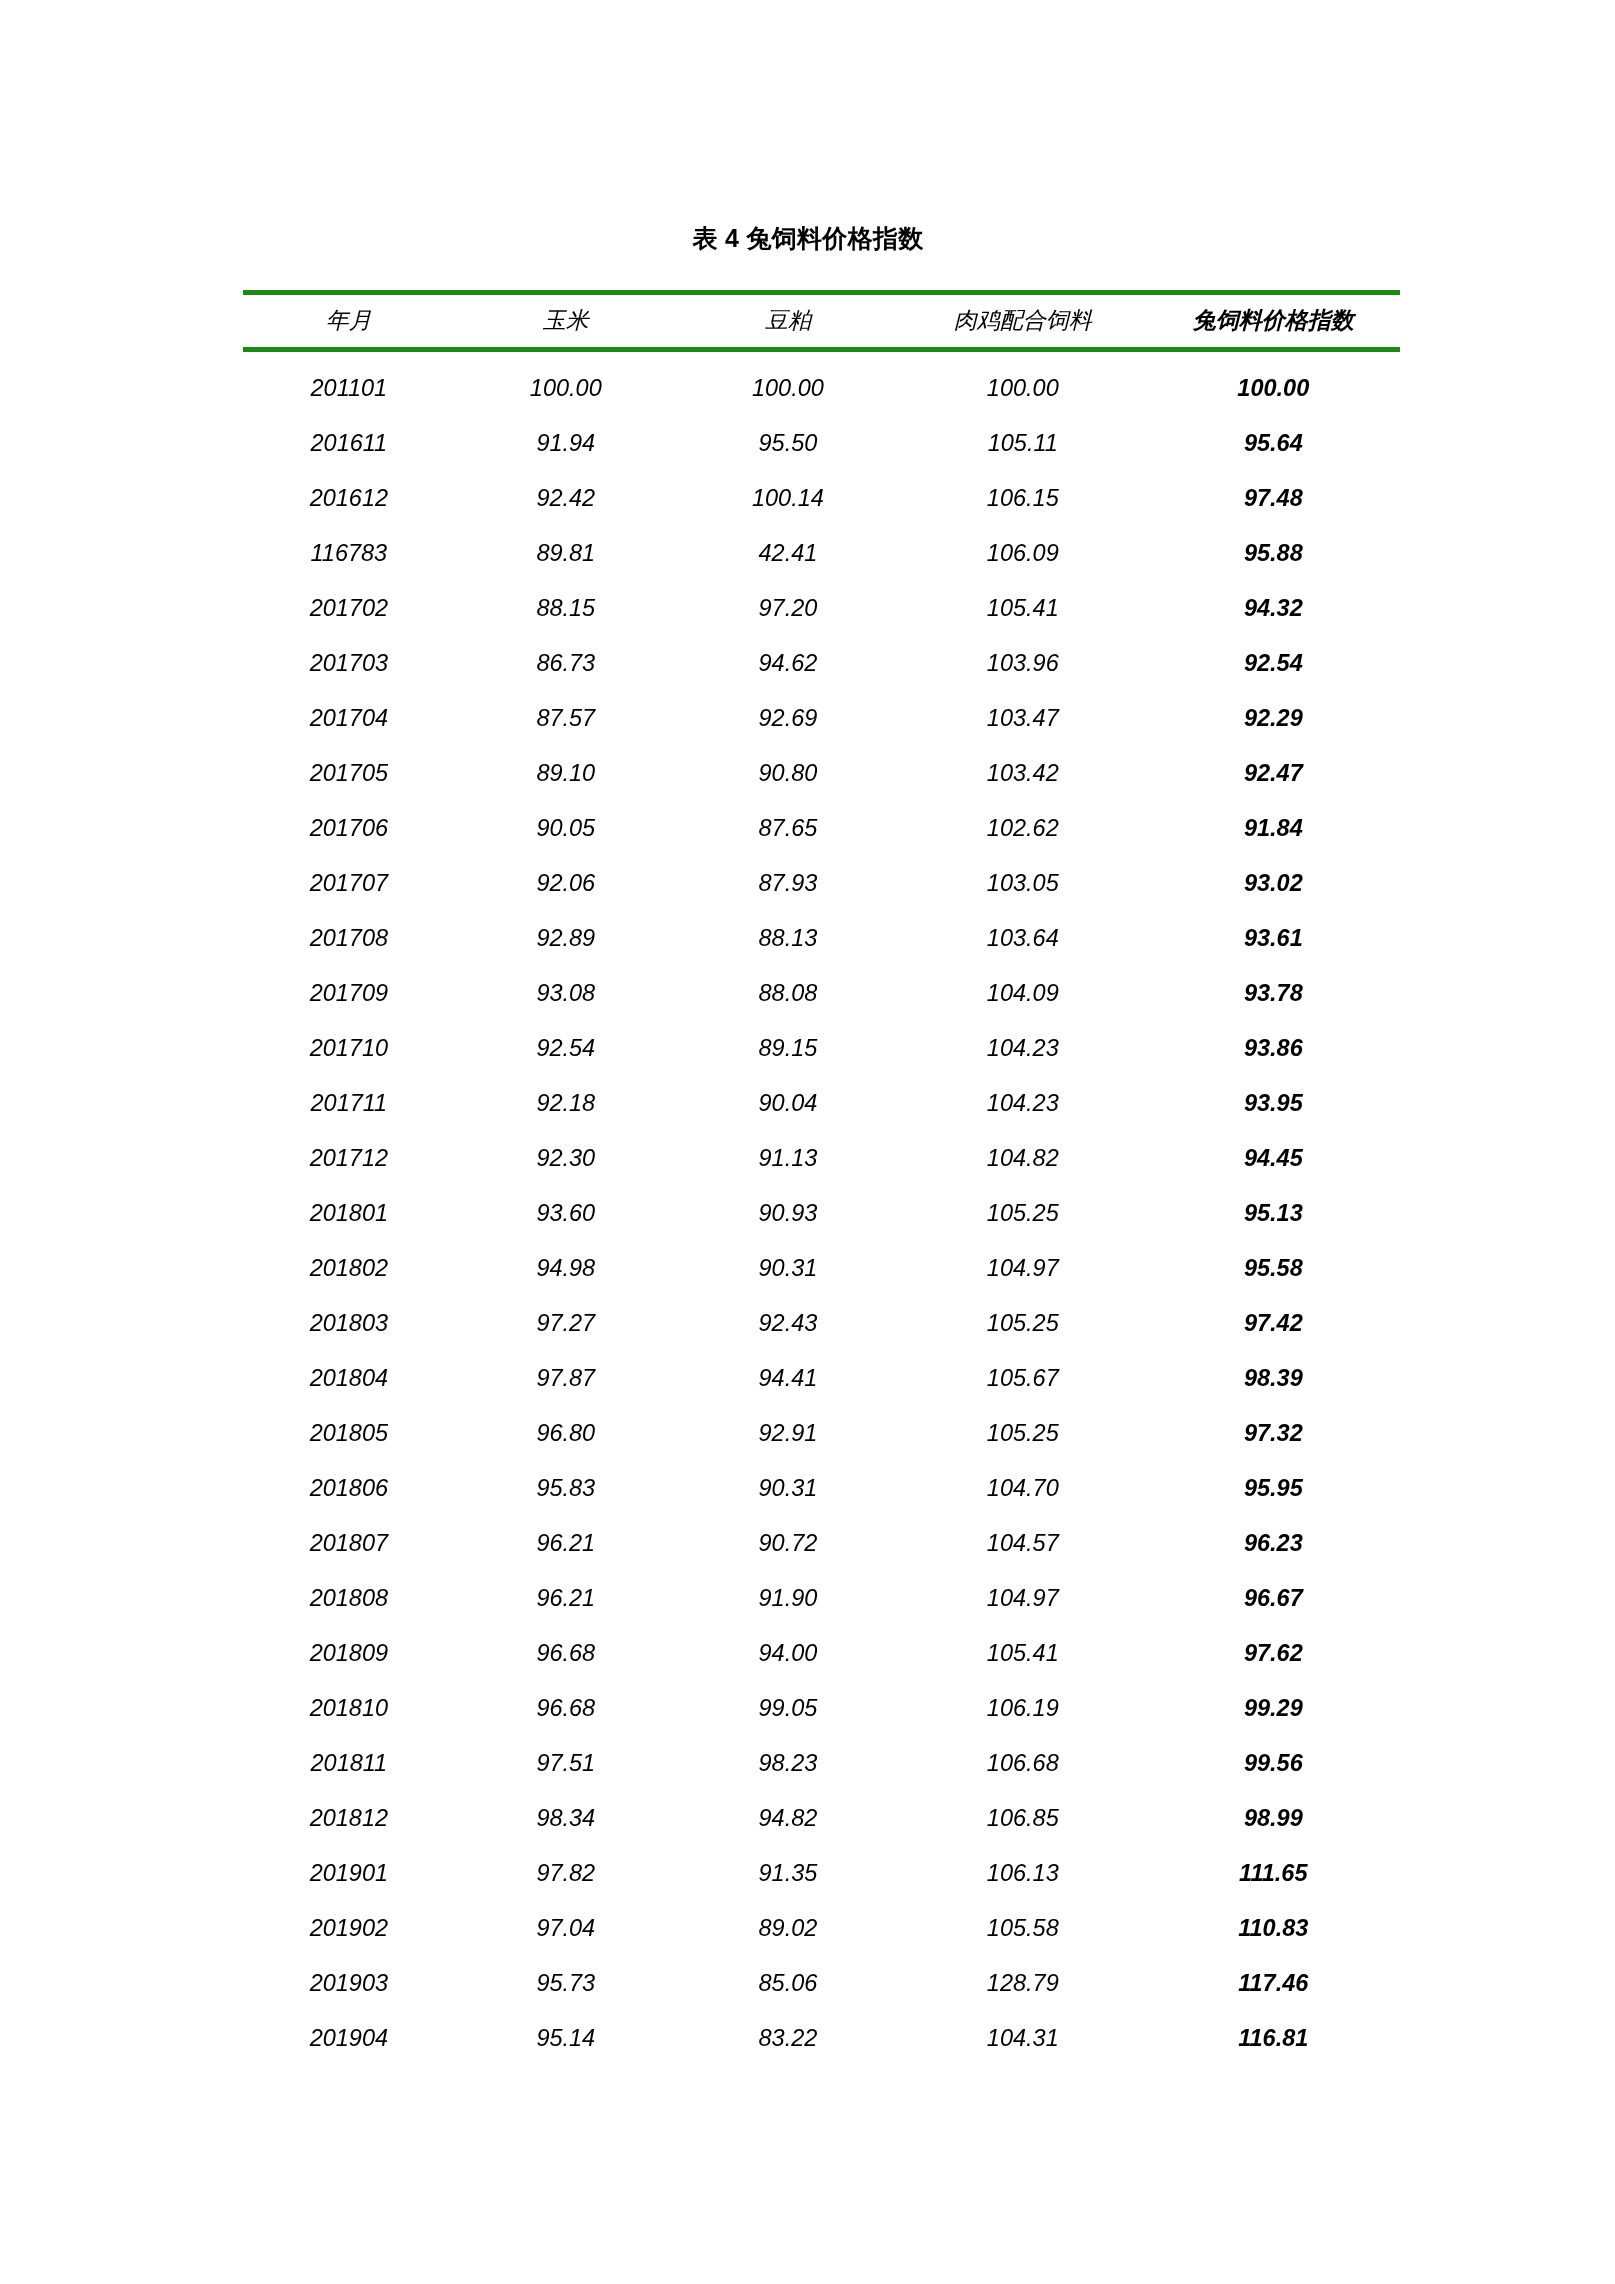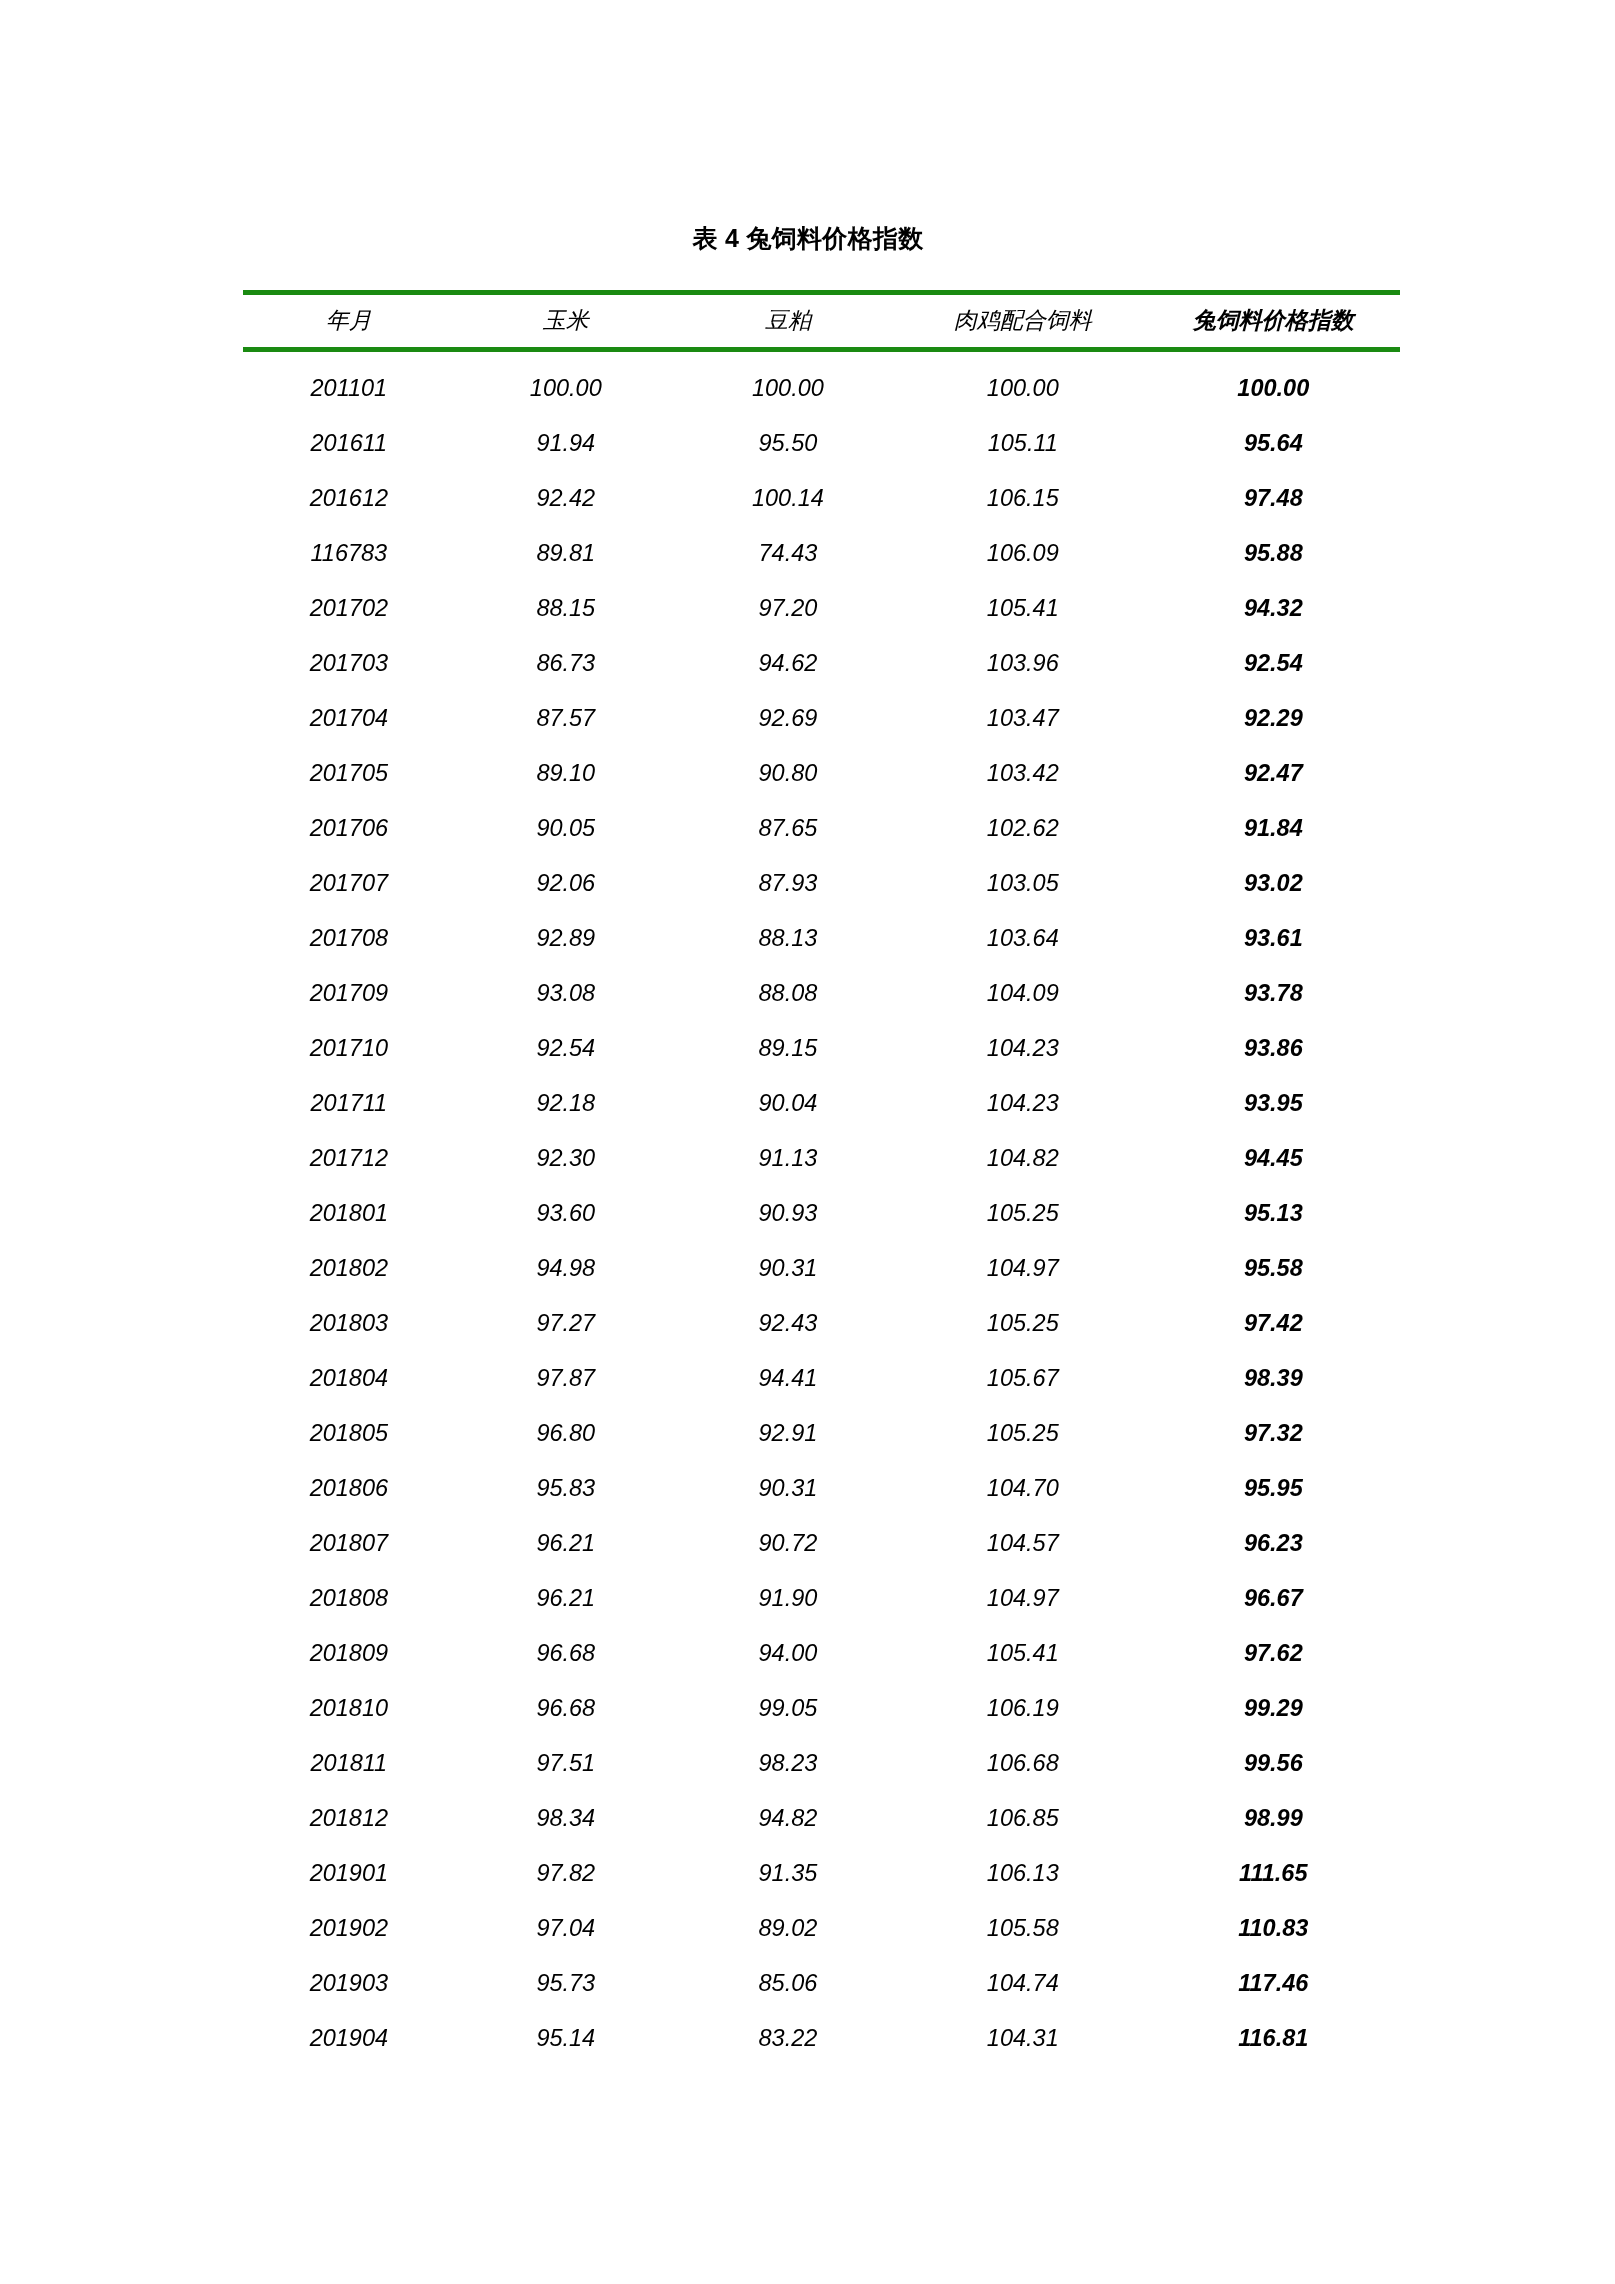--- a/index.html
+++ b/index.html
@@ -139,21 +139,21 @@
           <tr class="data-row">
             <td>201612</td>
             <td>92.42</td>
             <td>100.14</td>
             <td>106.15</td>
             <td class="bold-col">97.48</td>
           </tr>
           <tr class="data-row">
             <td>116783</td>
             <td>89.81</td>
-            <td>74.43</td>
+            <td>42.41</td>
             <td>106.09</td>
             <td class="bold-col">95.88</td>
           </tr>
           <tr class="data-row">
             <td>201702</td>
             <td>88.15</td>
             <td>97.20</td>
             <td>105.41</td>
             <td class="bold-col">94.32</td>
           </tr>
@@ -322,21 +322,21 @@
             <td>201902</td>
             <td>97.04</td>
             <td>89.02</td>
             <td>105.58</td>
             <td class="bold-col">110.83</td>
           </tr>
           <tr class="data-row">
             <td>201903</td>
             <td>95.73</td>
             <td>85.06</td>
-            <td>104.74</td>
+            <td>128.79</td>
             <td class="bold-col">117.46</td>
           </tr>
           <tr class="data-row">
             <td>201904</td>
             <td>95.14</td>
             <td>83.22</td>
             <td>104.31</td>
             <td class="bold-col">116.81</td>
           </tr>
         </tbody>

